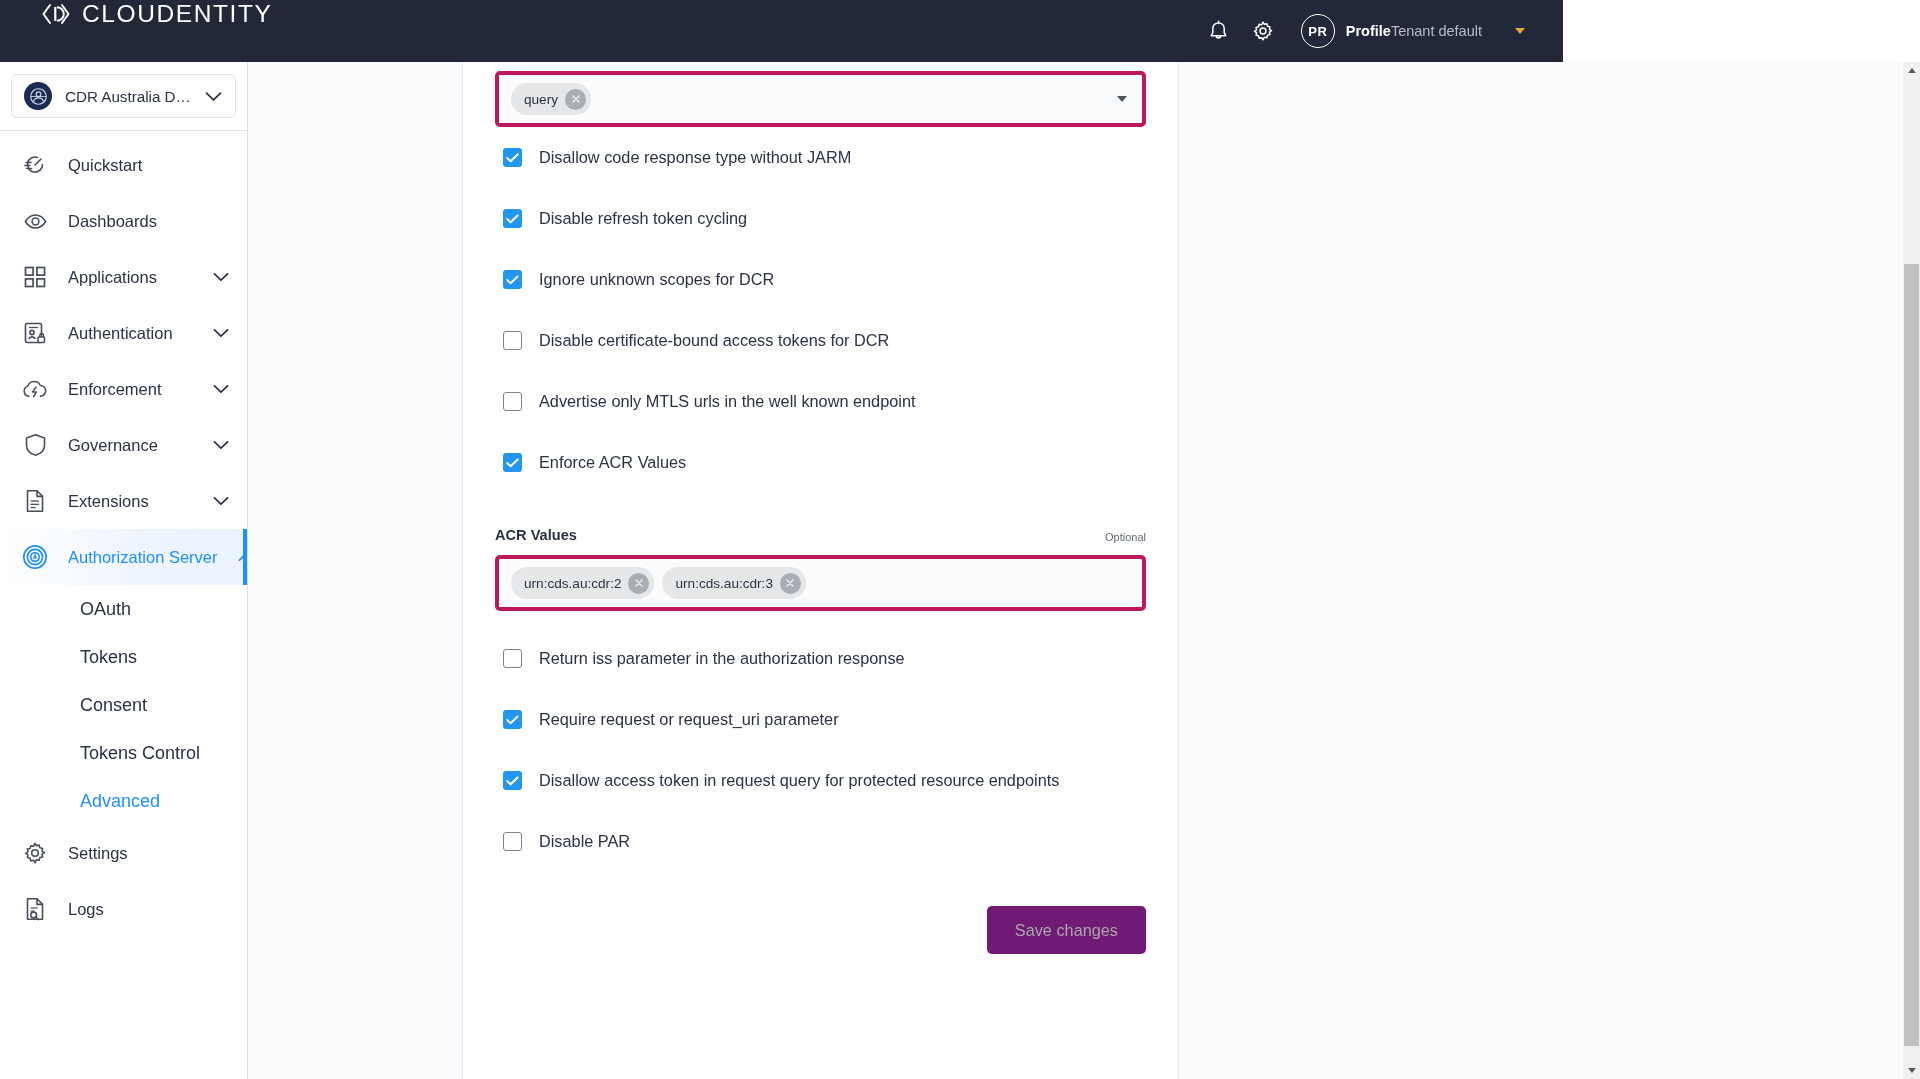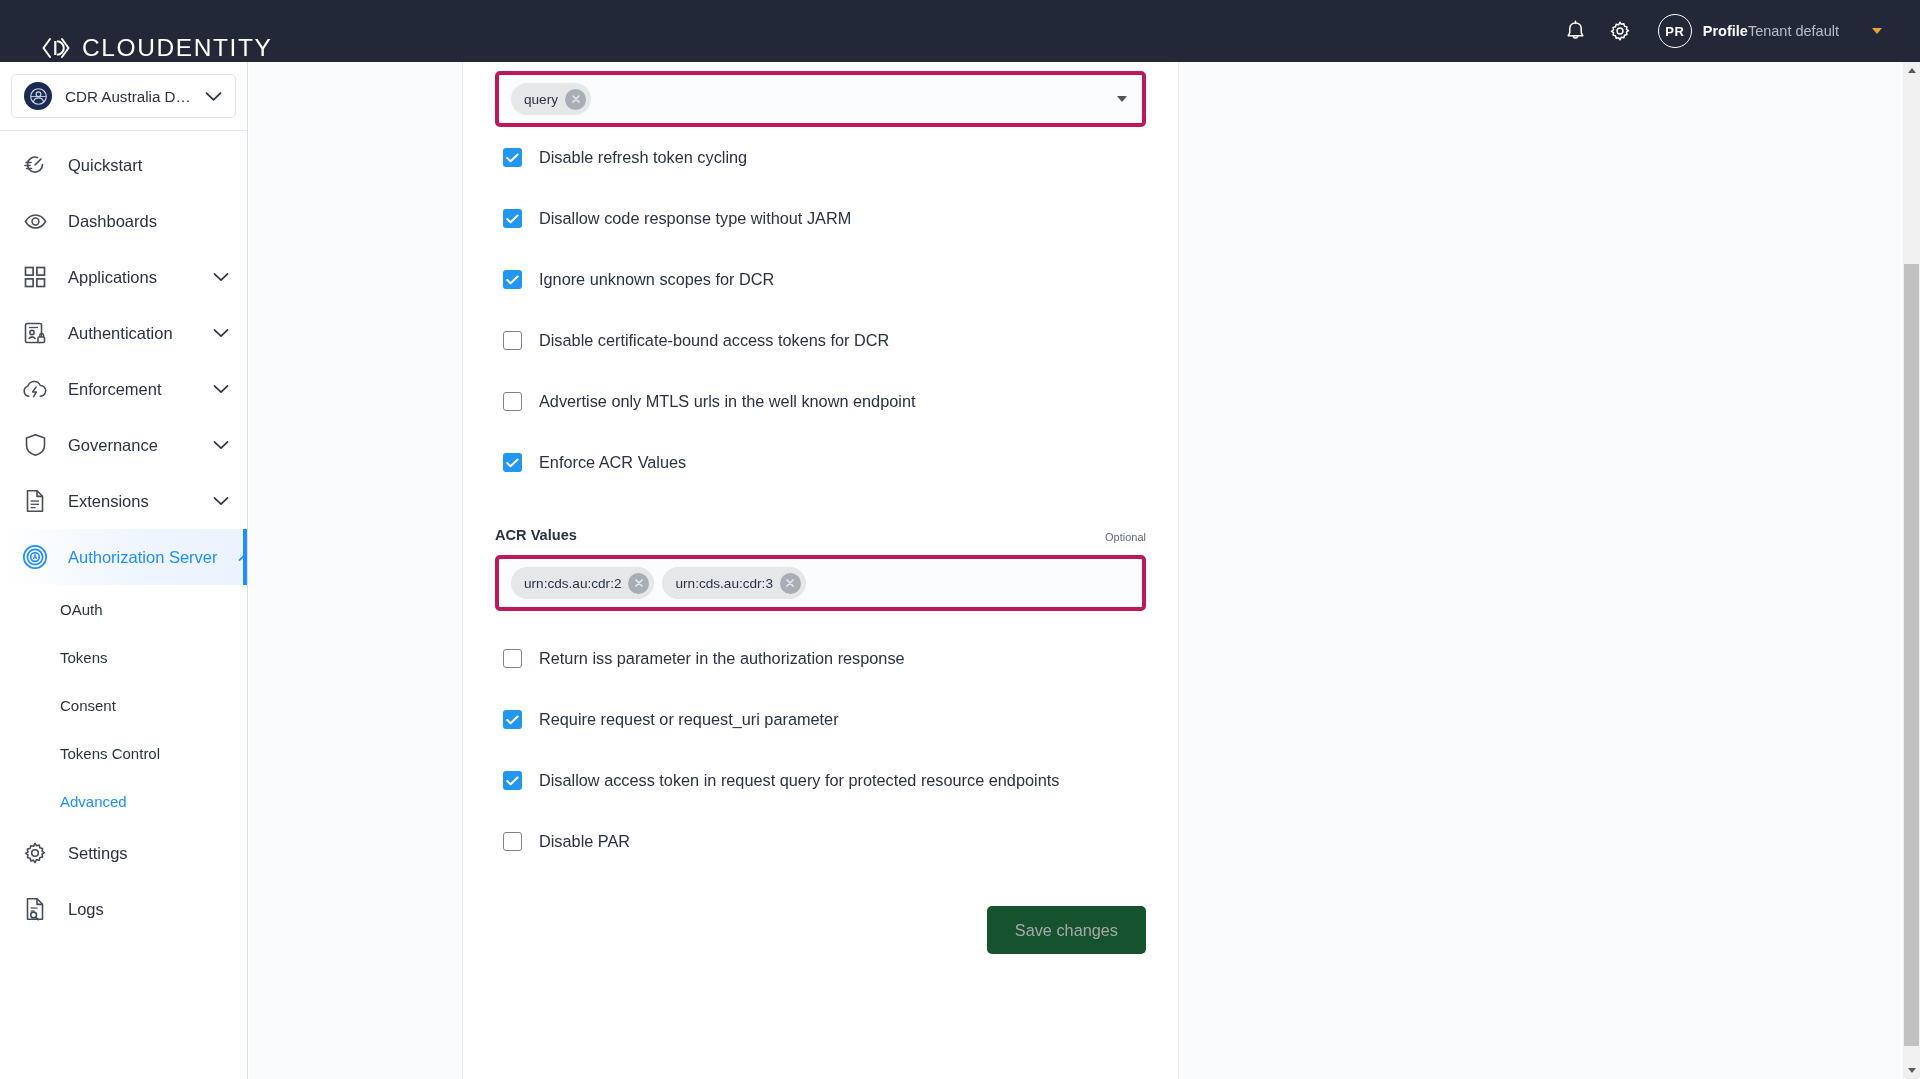--- a/index.html
+++ b/index.html
@@ -6,23 +6,23 @@
   html, body {
     width: 1920px; height: 1079px;
     font-family: "Liberation Sans", sans-serif;
     background: #ffffff;
     overflow: hidden;
   }
   body { position: relative; }
 
   
   .topbar {
-    position: absolute; top: 0; left: 0; width: 1920px; height: 62px;
+    position: absolute; top: 0; left: 0; width: 1563px; height: 62px;
     background: #232838;
-    display: flex; align-items: flex-end;
+    display: flex; align-items: flex-start;
     z-index: 20;
   }
   .brand {
     display: flex; align-items: center; gap: 11px;
     margin-left: 41px;
   }
   .brand-mark { display: flex; align-items: center; color: #fff; }
   .brand-name {
     color: #ffffff; font-size: 24.5px; letter-spacing: 1.6px;
     font-weight: 400;
@@ -95,21 +95,21 @@
   .nav-item.active::after {
     content: ""; position: absolute; right: 0; top: 0; bottom: 0; width: 4px; background: #1f8fff;
   }
   .nav-item.active .nav-label { color: #1f8fff; }
   .nav-item.active .nav-icon { color: #1f8fff; }
   .nav-item.active .nav-chev { color: #1f8fff; }
   .subnav-item {
     height: 48px; display: flex; align-items: center;
     padding-left: 60px; cursor: pointer;
   }
-  .subnav-item .subnav-label { font-size: 15px; color: #2b3245; }
+  .subnav-item .subnav-label { font-size: 18px; color: #2b3245; margin-left: 20px; }
   .subnav-item.current .subnav-label { color: #1f8fff; }
 
   .content-area {
     position: absolute; top: 62px; left: 249px;
     width: 1671px; height: 1017px;
     background: #fafbfd;
     overflow: hidden;
   }
   .card {
     position: absolute; left: 213px; top: -8px;
@@ -166,21 +166,21 @@
     display: flex; align-items: center; justify-content: center;
   }
   .cb.on { background: #2196f3; }
   .cb.off { background: #ffffff; border: 1.7px solid #7c8491; }
   .cb svg { display: block; }
   .check-label { font-size: 16.3px; color: #2b3245; }
 
   .save-row { display: flex; justify-content: flex-end; padding: 34px 0 0 0; }
   .save-btn {
     min-width: 140px; height: 48px; padding: 0 28px;
-    background: #14532d; color: #a9a9a9;
+    background: #701a75; color: #a9a9a9;
     border: none; border-radius: 5px;
     font-size: 16.3px; font-family: inherit; cursor: default;
   }
 
   
   .scrollbar {
     position: absolute; top: 62px; right: 0; width: 17px; height: 1017px;
     background: #f0f0f0; z-index: 15;
   }
   .sb-arrow {
@@ -446,29 +446,29 @@
         <span class="select-caret"></span>
       </div>
 
       <div>
         <div class="check-row">
           <span class="cb on">
             <svg width="13" height="10" viewBox="0 0 13 10" fill="none" stroke="#fff" stroke-width="2" stroke-linecap="round" stroke-linejoin="round">
                 <path d="M1.2 5 L4.6 8.3 L11.6 1.5"></path>
               </svg>
           </span>
-          <span class="check-label">Disable refresh token cycling</span>
+          <span class="check-label">Disallow code response type without JARM</span>
         </div>
         <div class="check-row">
           <span class="cb on">
             <svg width="13" height="10" viewBox="0 0 13 10" fill="none" stroke="#fff" stroke-width="2" stroke-linecap="round" stroke-linejoin="round">
                 <path d="M1.2 5 L4.6 8.3 L11.6 1.5"></path>
               </svg>
           </span>
-          <span class="check-label">Disallow code response type without JARM</span>
+          <span class="check-label">Disable refresh token cycling</span>
         </div>
         <div class="check-row">
           <span class="cb on">
             <svg width="13" height="10" viewBox="0 0 13 10" fill="none" stroke="#fff" stroke-width="2" stroke-linecap="round" stroke-linejoin="round">
                 <path d="M1.2 5 L4.6 8.3 L11.6 1.5"></path>
               </svg>
           </span>
           <span class="check-label">Ignore unknown scopes for DCR</span>
         </div>
         <div class="check-row">

